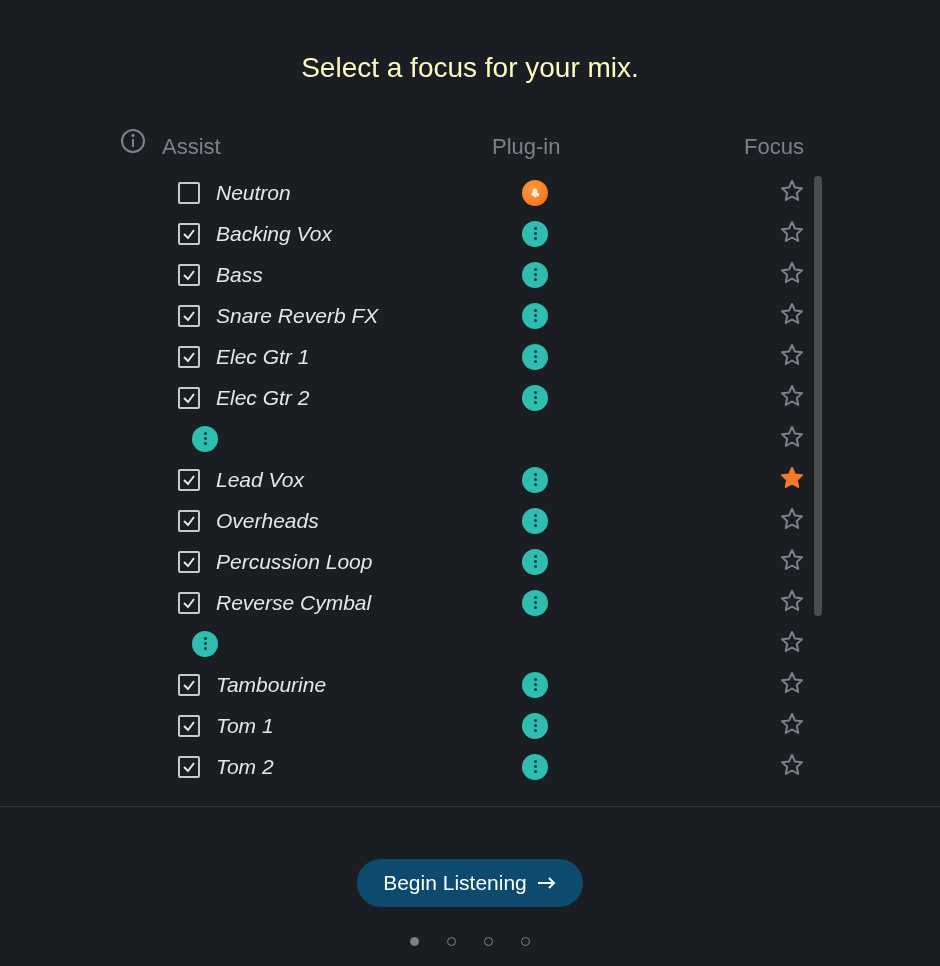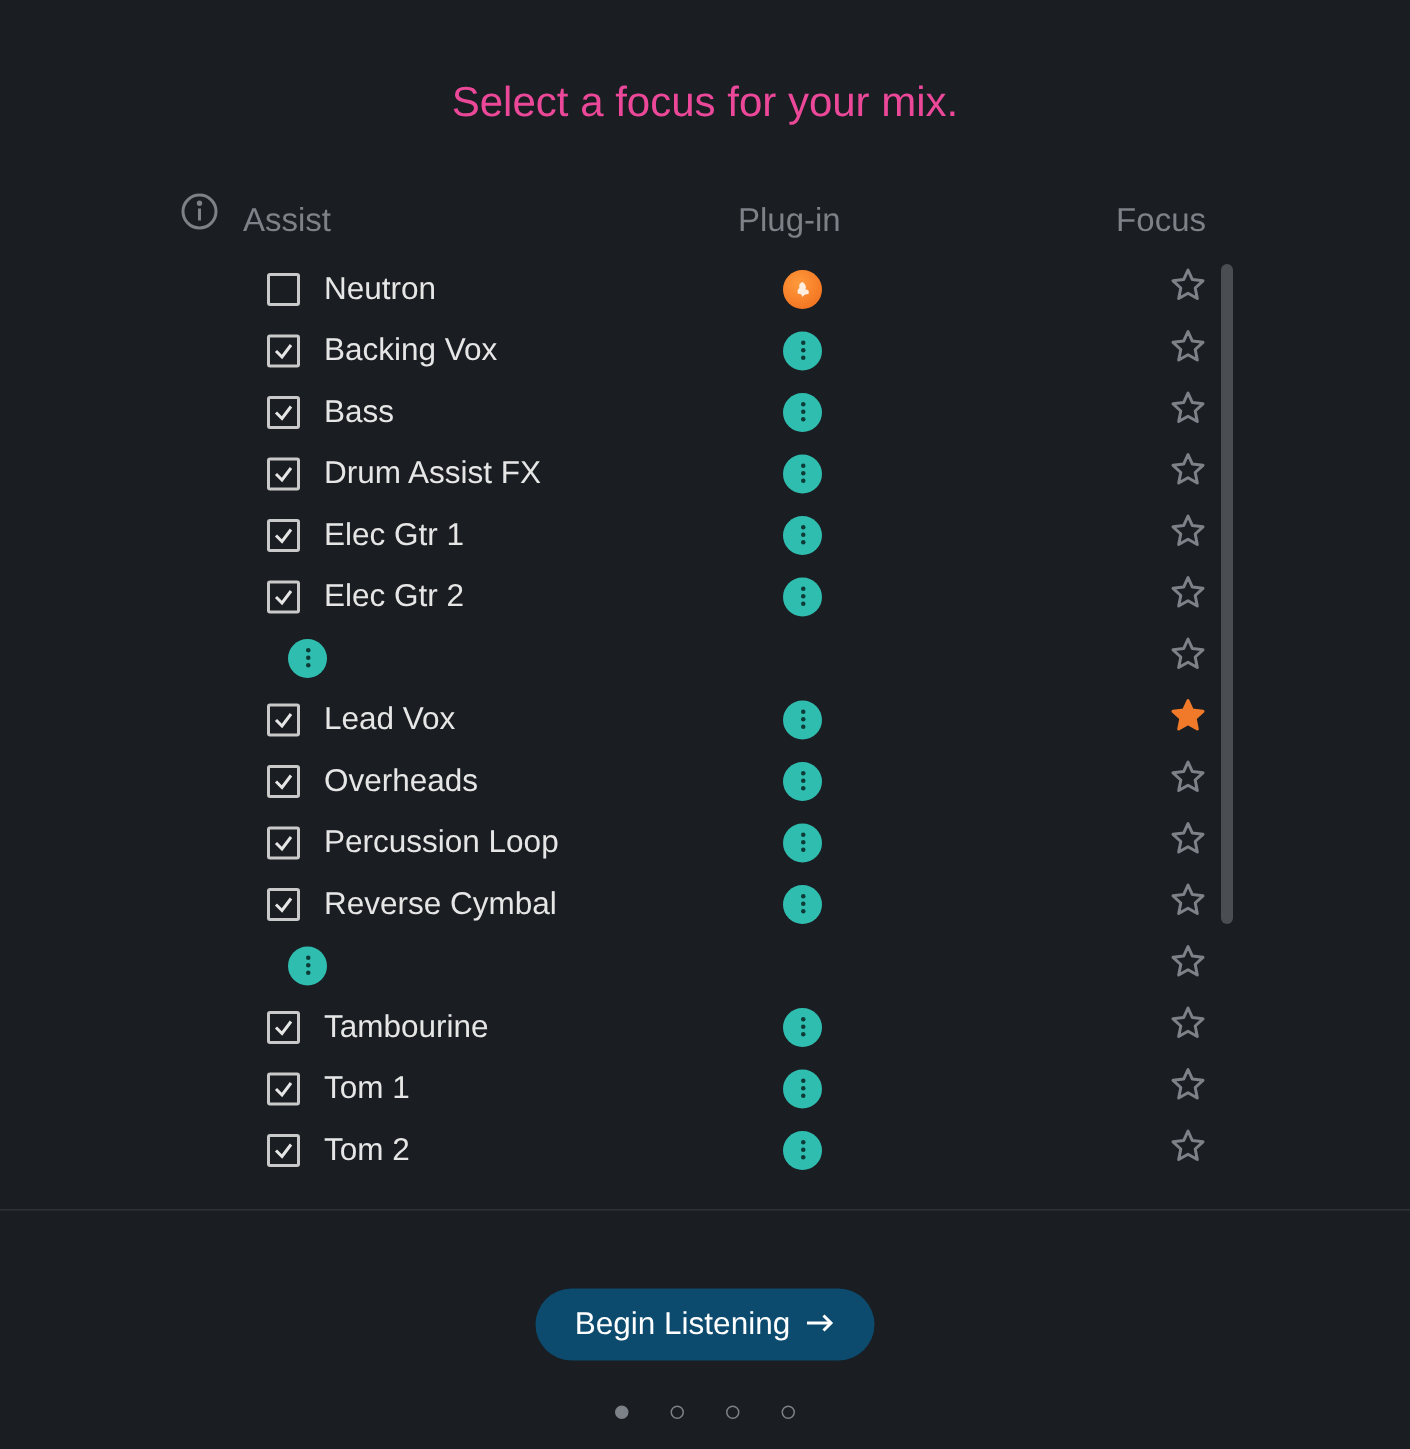--- a/index.html
+++ b/index.html
@@ -1,25 +1,25 @@
 <!DOCTYPE html>
 <html><head>
 <meta charset="utf-8">
 <style>
   * { box-sizing: border-box; margin: 0; padding: 0; }
   html, body { width: 940px; height: 966px; background: #1a1d21; font-family: -apple-system, "Segoe UI", Arial, sans-serif; color: #e6e6e6; }
   .container { width: 940px; height: 966px; display: flex; flex-direction: column; }
-  .title { text-align: center; font-size: 28px; font-weight: 400; color: #ec4899; margin-top: 52px; margin-bottom: 44px; }
+  .title { text-align: center; font-size: 28px; font-weight: 400; color: #fef9c3; margin-top: 52px; margin-bottom: 44px; }
   .table-area { flex: 1; position: relative; padding-left: 120px; padding-right: 130px; }
   .headers { display: flex; align-items: flex-end; color: #7d8188; font-size: 22px; margin-bottom: 12px; }
   .info-col { width: 42px; display: flex; align-items: center; justify-content: flex-start; }
   .assist-col { width: 330px; }
   .plugin-col { width: 220px; text-align: left; }
   .focus-col { flex: 1; text-align: right; padding-right: 6px; }
-  .list { position: relative; }
+  .list { position: relative; font-style: italic; }
   .row { display: flex; align-items: center; height: 41px; }
   .checkbox { width: 22px; height: 22px; border: 2px solid #c9c9c9; border-radius: 2px; display: flex; align-items: center; justify-content: center; margin-left: 58px; cursor: pointer; }
   .row .checkbox { margin-left: 0; }
   .assist-cell { width: 330px; display: flex; align-items: center; }
   .assist-cell .checkbox { margin-left: 16px; flex-shrink: 0; }
   .track-name { font-size: 21px; color: #e6e6e6; margin-left: 16px; }
   .plugin-cell { width: 220px; display: flex; align-items: center; padding-left: 30px; }
   .plugin-dot { width: 26px; height: 26px; border-radius: 50%; display: flex; align-items: center; justify-content: center; }
   .plugin-teal { background: #2fbdb0; }
   .plugin-orange { background: radial-gradient(circle at 40% 35%, #ff9a3c, #f06a1a); }
@@ -130,21 +130,21 @@
           </div>
         </div>
         <div class="row">
           <div class="info-col"></div>
           <div class="assist-cell">
             <div class="checkbox">
               <svg width="14" height="14" viewBox="0 0 14 14">
                 <polyline points="2,7 6,11 12,3" stroke="#e6e6e6" stroke-width="2" fill="none"></polyline>
               </svg>
             </div>
-            <div class="track-name">Drum Assist FX</div>
+            <div class="track-name">Snare Reverb FX</div>
           </div>
           <div class="plugin-cell">
             <div class="plugin-dot plugin-teal">
               <div class="plugin-dots-inner">
                 <span></span>
                 <span></span>
                 <span></span>
               </div>
             </div>
           </div>

